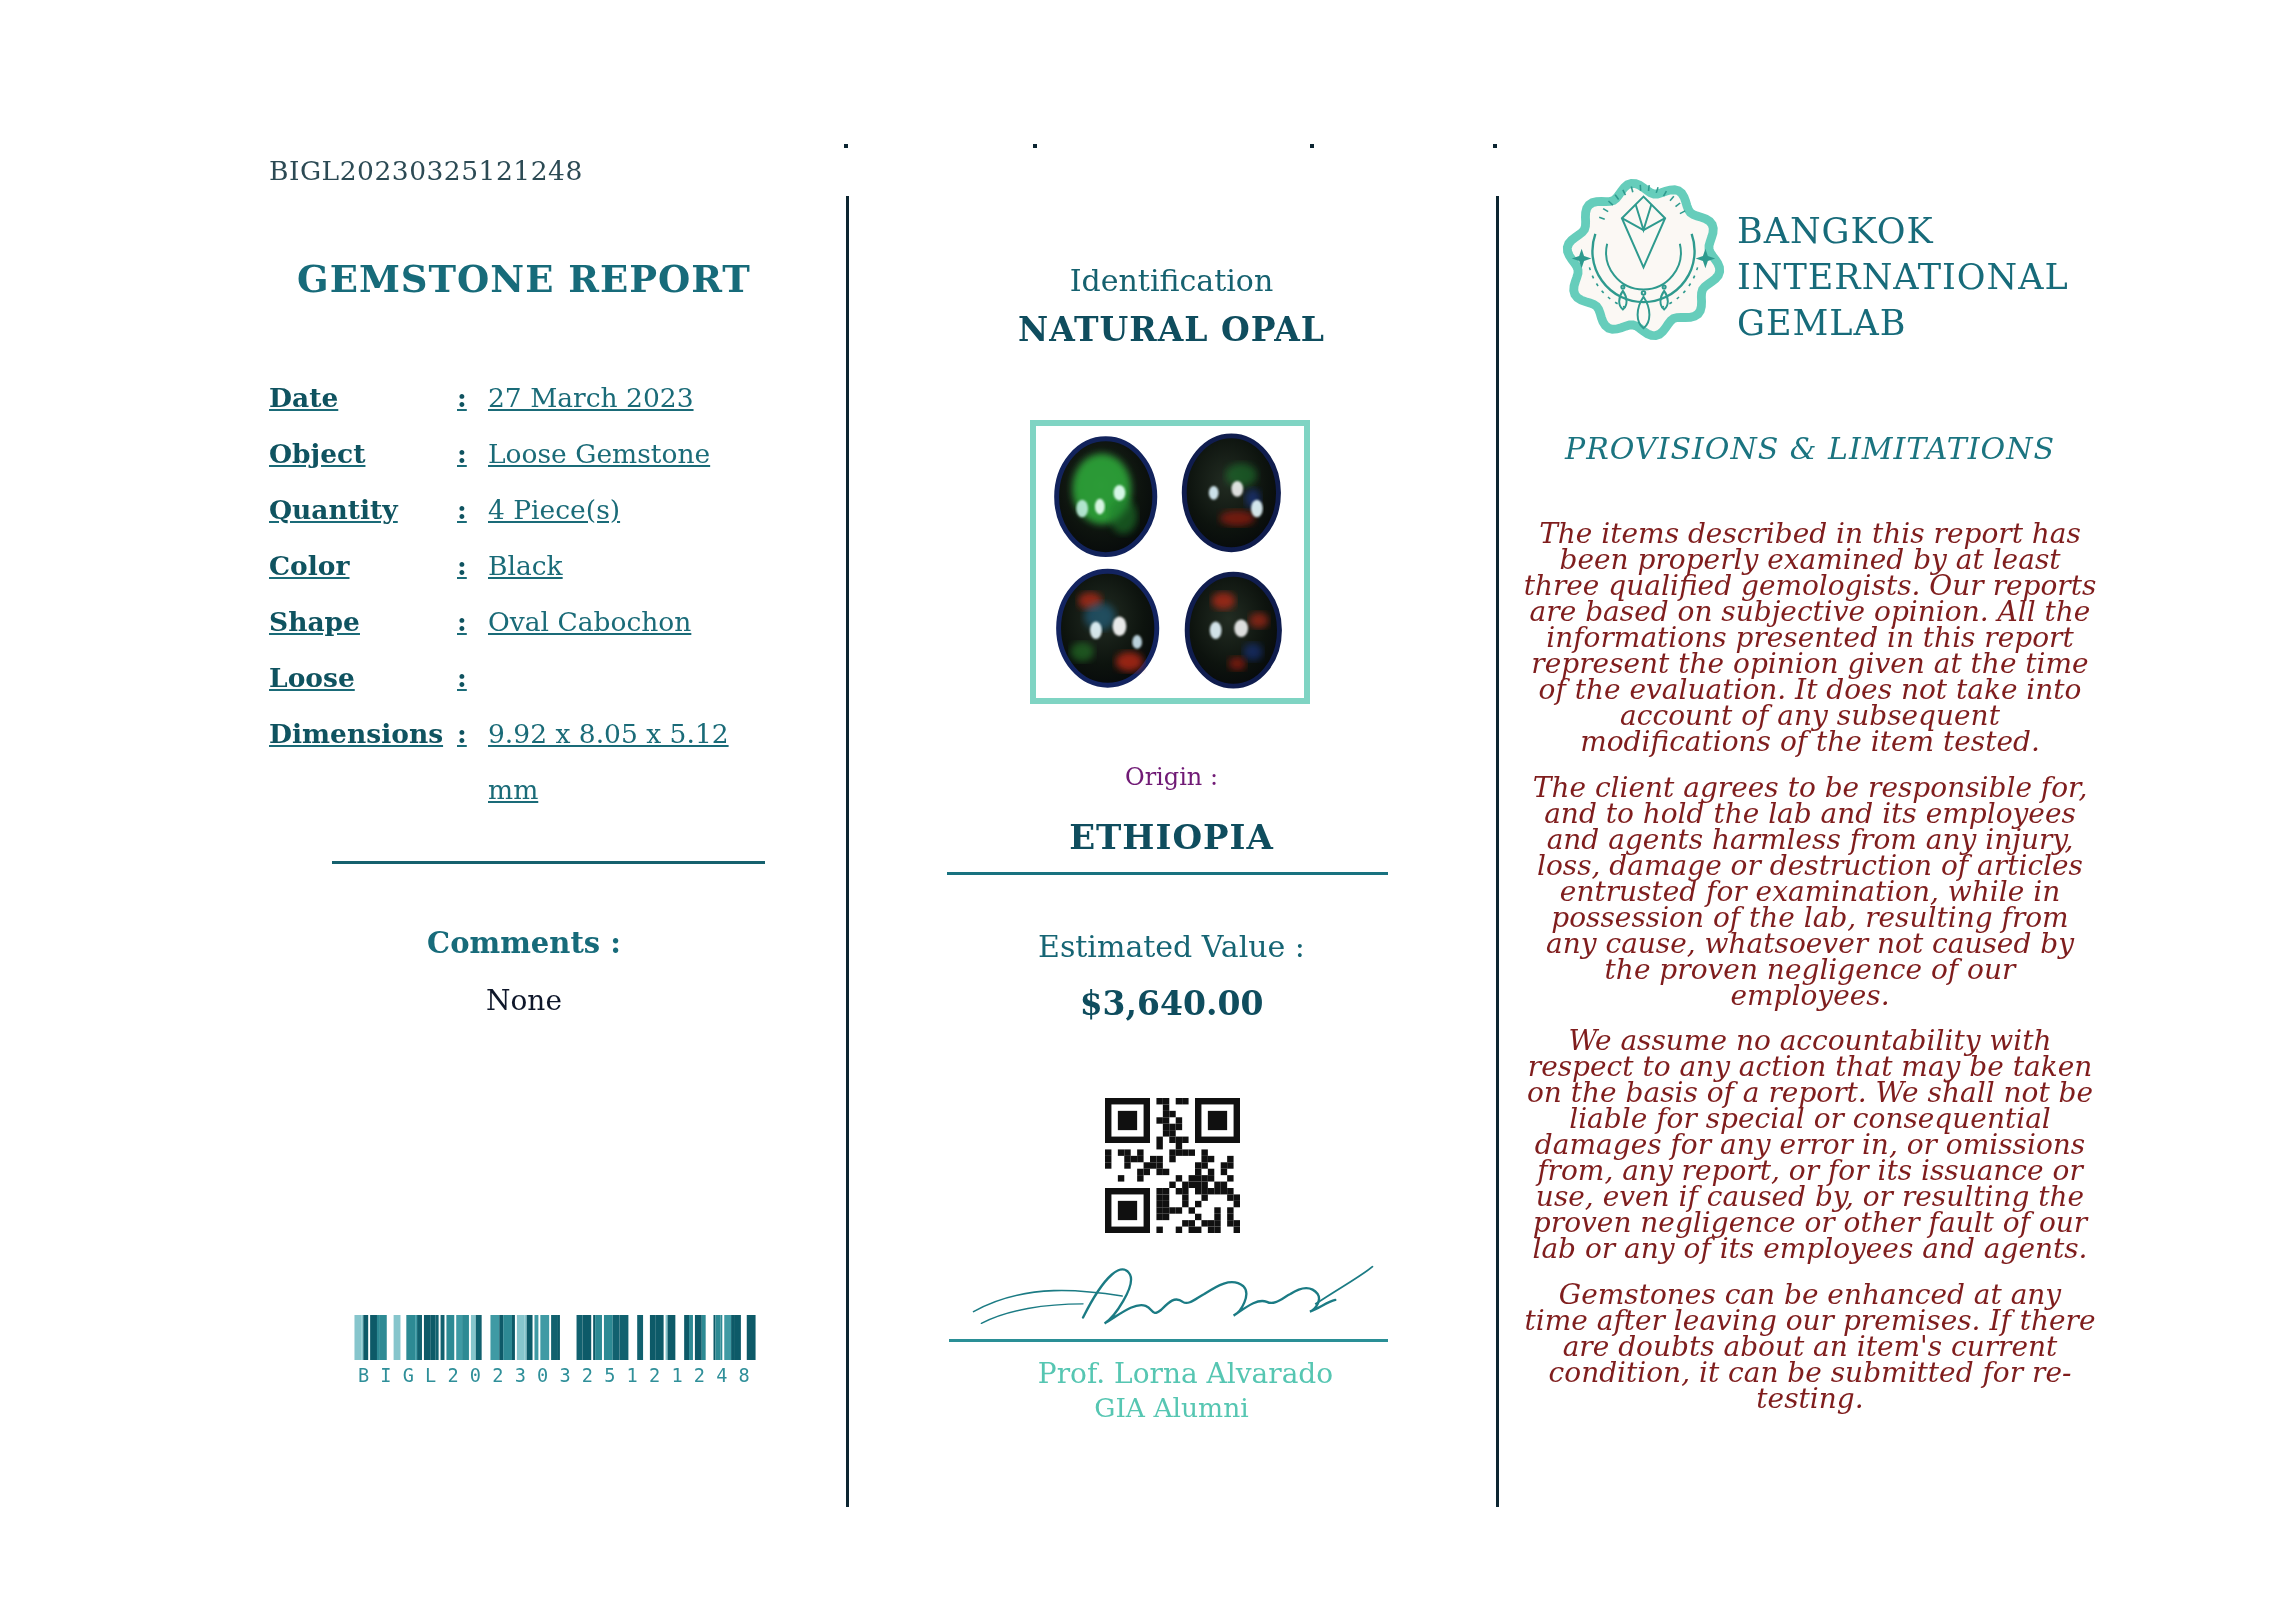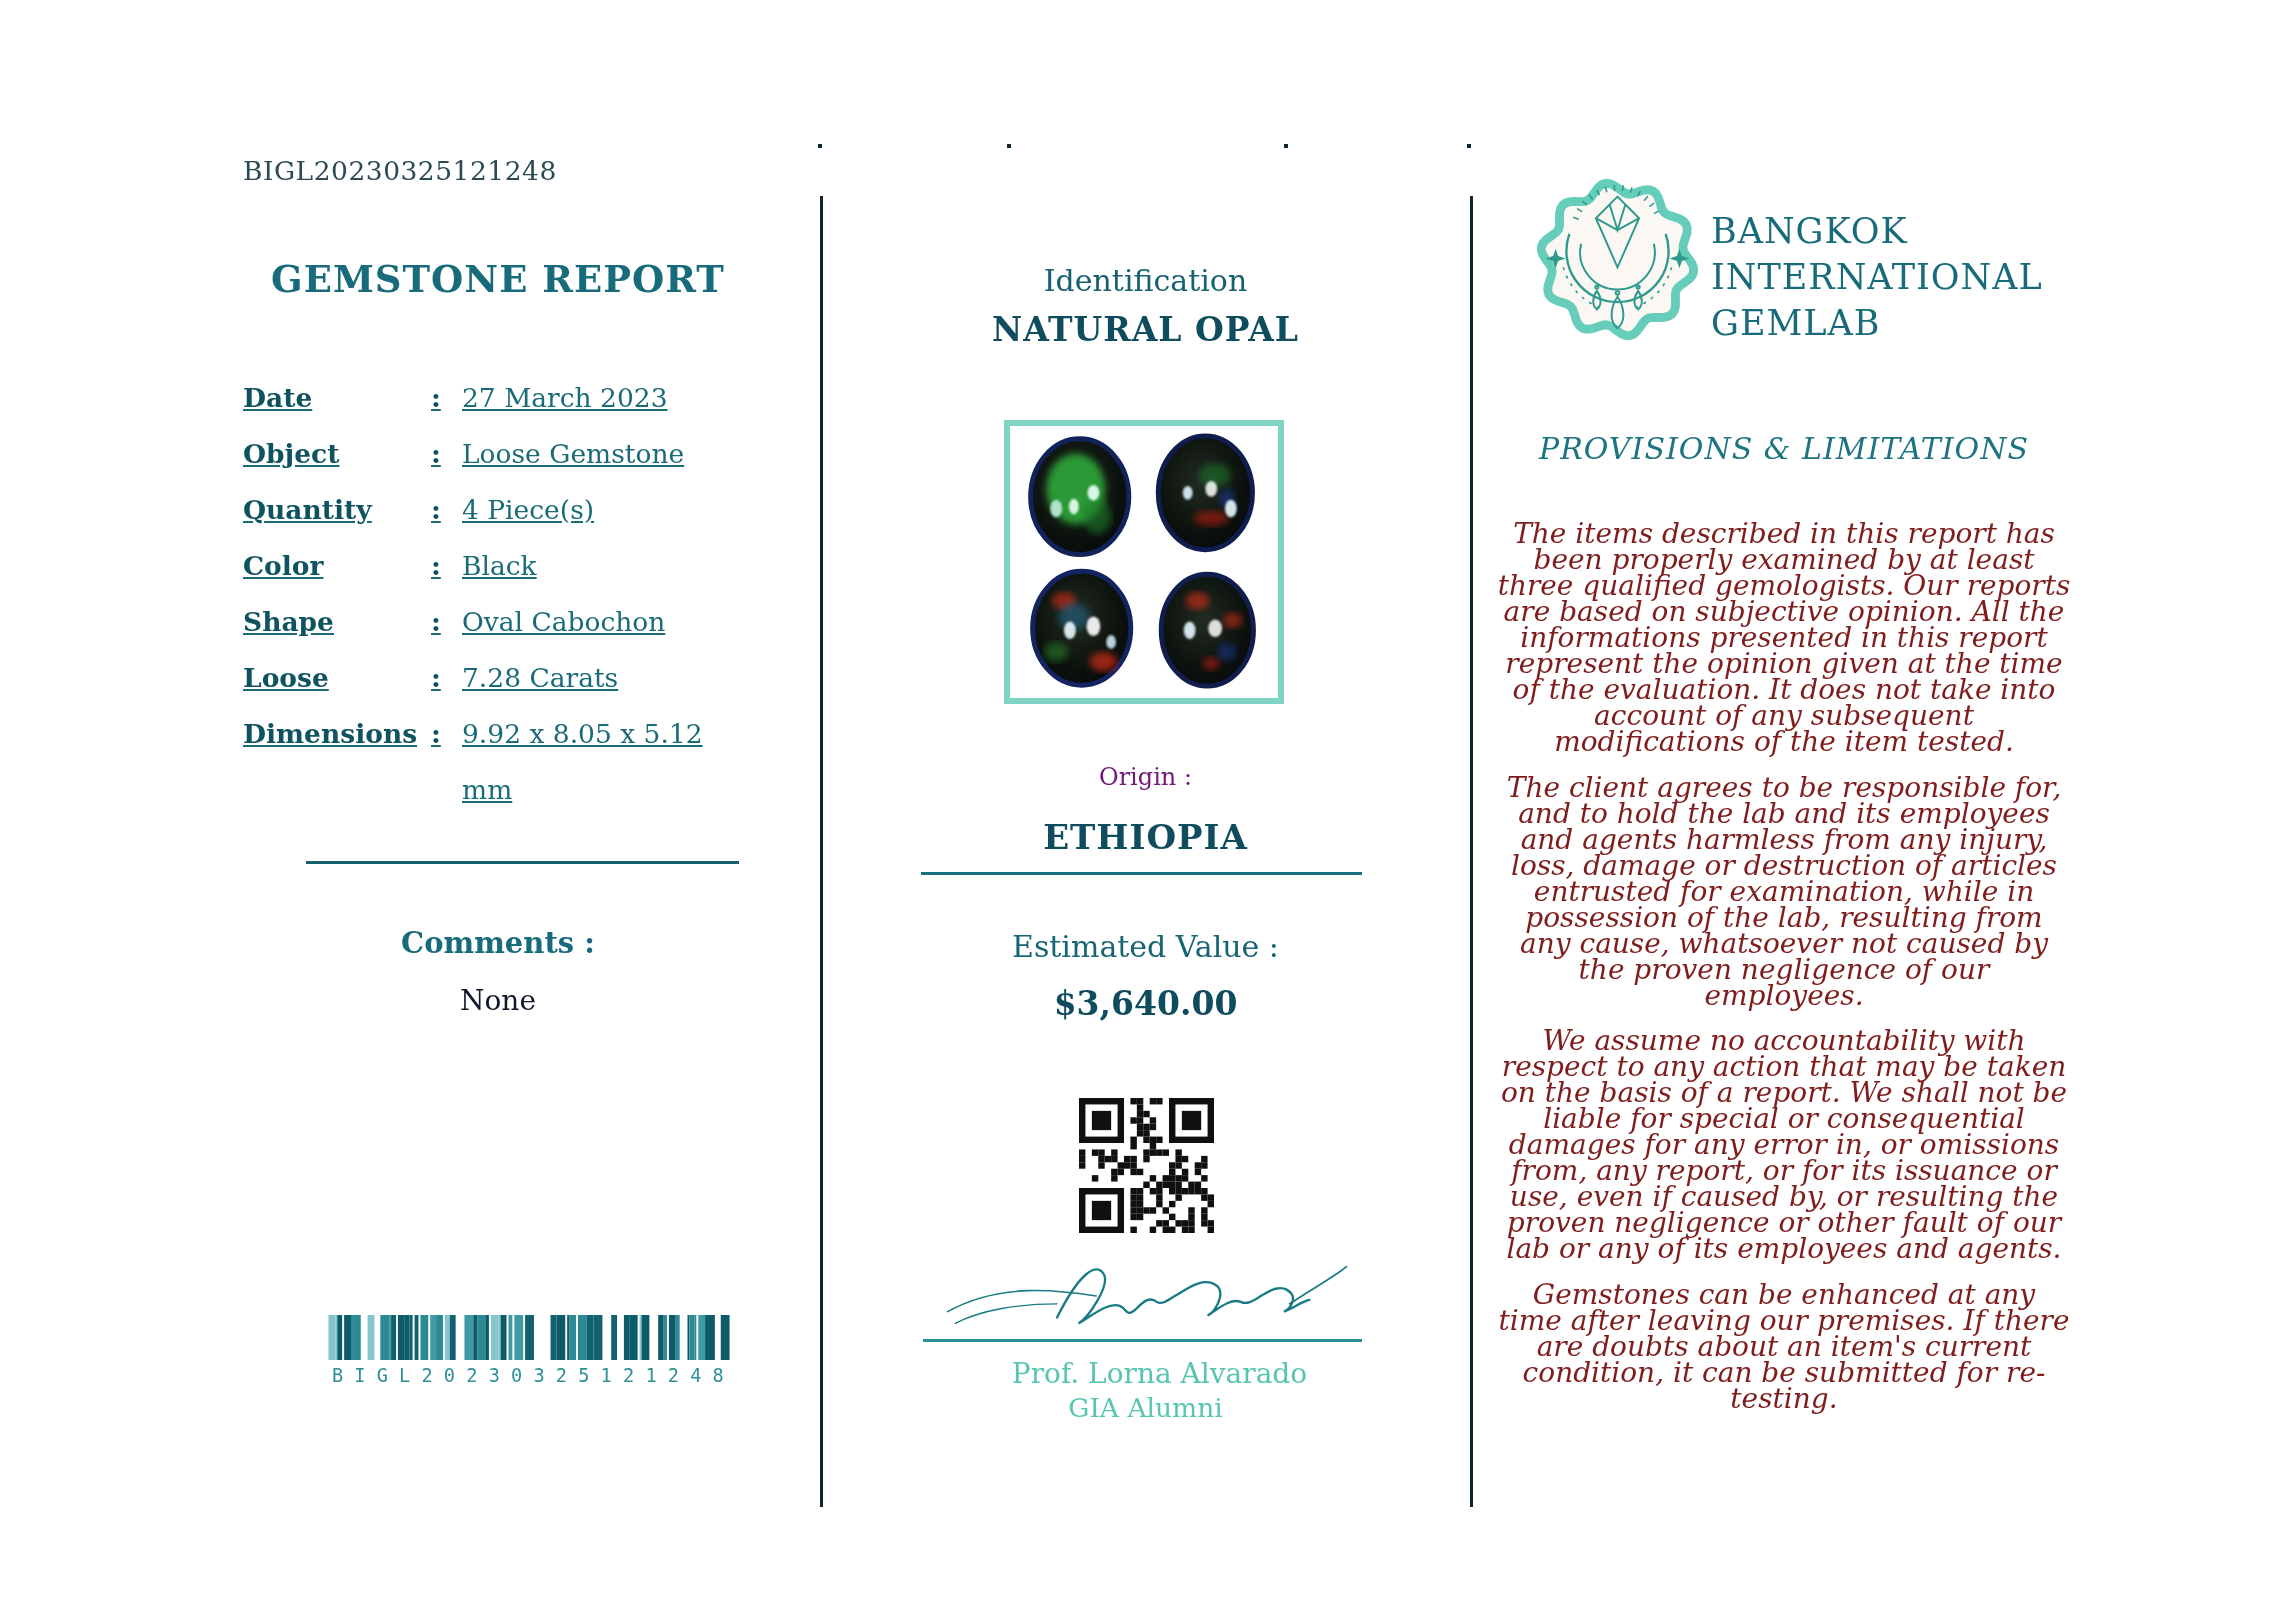--- a/index.html
+++ b/index.html
@@ -1,18 +1,18 @@
 <!DOCTYPE html>
 <html><head>
 <meta charset="utf-8">
 <style>
   html,body{margin:0;padding:0;background:#ffffff;}
   .page{
     position:relative;width:2217px;height:1620px;background:#ffffff;
-    font-family:"DejaVu Serif", serif;overflow:hidden;
+    font-family:"DejaVu Serif", serif;overflow:hidden;margin-left:26px;
   }
   
   .vline{position:absolute;top:196px;height:1311px;width:2.9px;background:#0c2531;}
   .crop-mark{position:absolute;width:3.9px;height:3.9px;background:#0c2531;top:144px;}
   .hrule{position:absolute;height:2.9px;background:#15616e;}
   
   .report-number{position:absolute;left:243px;top:155px;font-size:26.5px;color:#2c4a54;letter-spacing:0.5px;}
   .panel-left{position:absolute;left:243px;top:257px;width:510px;}
   .report-title{margin:0;text-align:center;font-size:37px;font-weight:bold;color:#176b7a;letter-spacing:1px;}
   .details{margin-top:69px;}
@@ -92,21 +92,20 @@
           <span class="detail-value">Black</span>
       </div>
       <div class="detail-row">
         <span class="detail-label">Shape</span>
           <span class="detail-colon">:</span>
           <span class="detail-value">Oval Cabochon</span>
       </div>
       <div class="detail-row">
         <span class="detail-label">Loose</span>
           <span class="detail-colon">:</span>
-          <span class="detail-value">7.28 Carats</span>
       </div>
       <div class="detail-row">
         <span class="detail-label">Dimensions</span>
           <span class="detail-colon">:</span>
           <span class="detail-value">9.92 x 8.05 x 5.12 mm</span>
       </div>
     </div>
   </section>
 
   <div class="hrule" style="left:306px;top:861px;width:433px;"></div>

